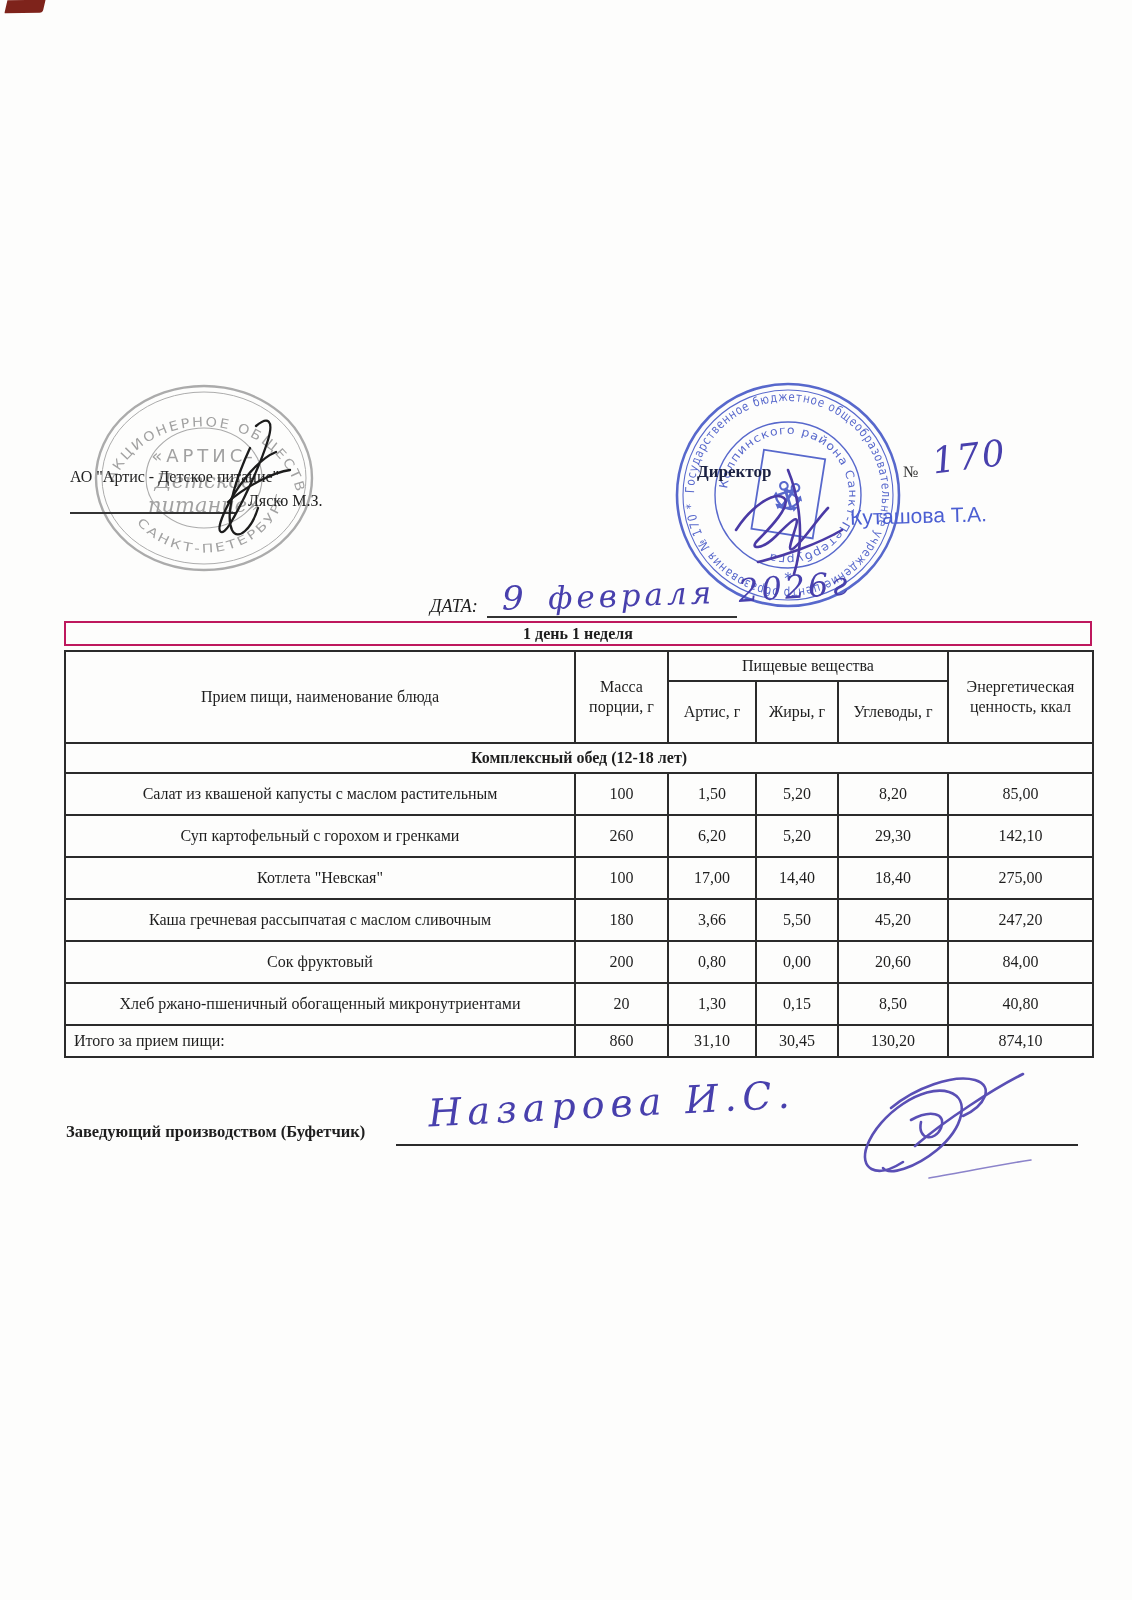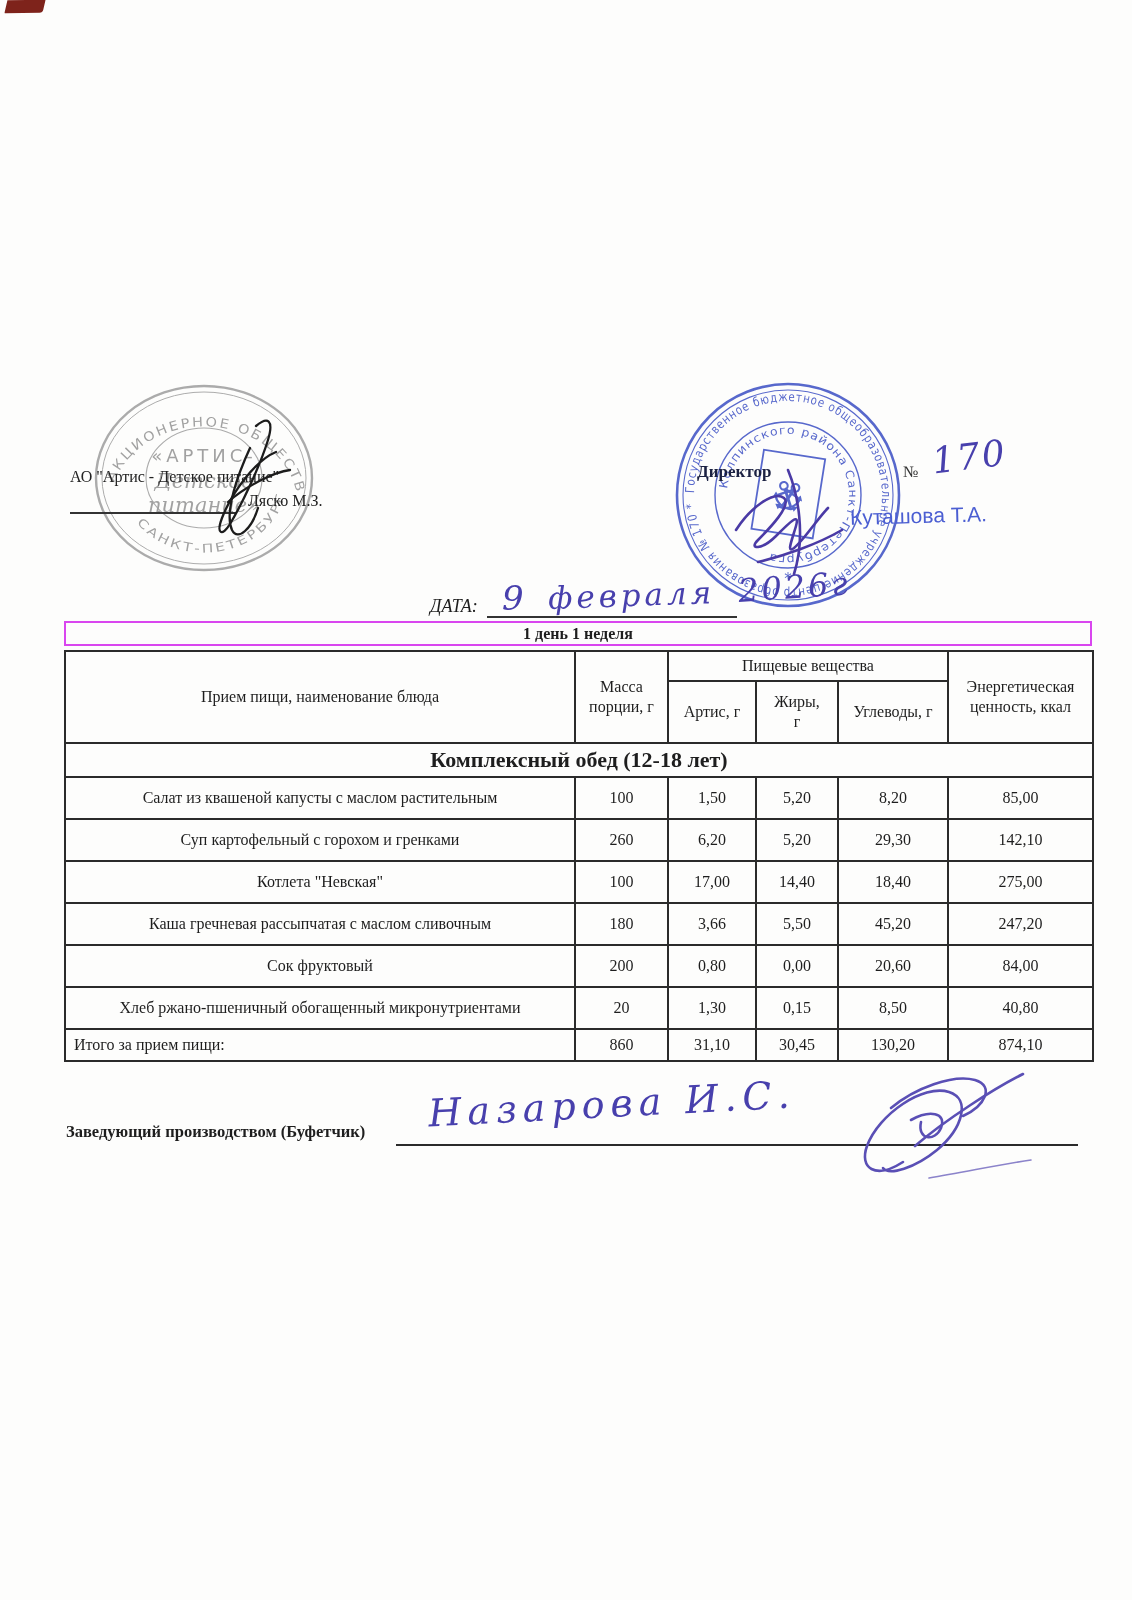--- a/index.html
+++ b/index.html
@@ -53,33 +53,33 @@
     font-size:31px; letter-spacing:2px; color:#141414;
   }
   .date-label { left:430px; top:596px; font-size:18px;font-style:italic; }
   .date-underline { left:487px; top:594px; width:250px; border-bottom:2px solid #333; height:24px; }
   .date-day { left:502px; top:578px; font-size:34px; }
   .date-month { left:548px; top:577px; font-size:31px; letter-spacing:4px; transform:rotate(-2deg); }
 
   
   .table-block { left:64px; top:621px; width:1028px; }
   .banner {
-    border:2px solid #d946ef; height:25px; line-height:21px;
+    border:2px solid #be185d; height:25px; line-height:21px;
     text-align:center; font-weight:bold; font-size:16px; margin-bottom:4px;
   }
   table.menu {
     width:1028px; border-collapse:collapse; table-layout:fixed; font-size:16px;
   }
   table.menu th, table.menu td {
-    border:2px solid #2b2b2b; padding:2px 12px; text-align:center; vertical-align:middle;
+    border:2px solid #2b2b2b; padding:2px 2px; text-align:center; vertical-align:middle;
     font-weight:normal; line-height:1.25;
   }
   tr.hdr1 { height:30px; }
   tr.hdr2 { height:62px; }
-  tr.section-row td { height:30px; font-weight:bold; font-size:22px;margin-top:12px; }
+  tr.section-row td { height:30px; font-weight:bold; font-size:16px;margin-top:12px; }
   tr.data-row { height:42px; }
   tr.total-row { height:32px; font-weight:bold; }
   td.dish, th.dish-h { }
   td.dish { text-align:left; padding-left:8px; }
   tr.total-row td.dish { text-align:left; padding-left:8px; }
 
   
   .footer-label { left:66px; top:1122px; font-size:16.5px; font-weight:bold; }
   .footer-underline { left:396px; top:1100px; width:682px; height:46px; border-bottom:2px solid #2b2b2b; }
   .footer-name {

